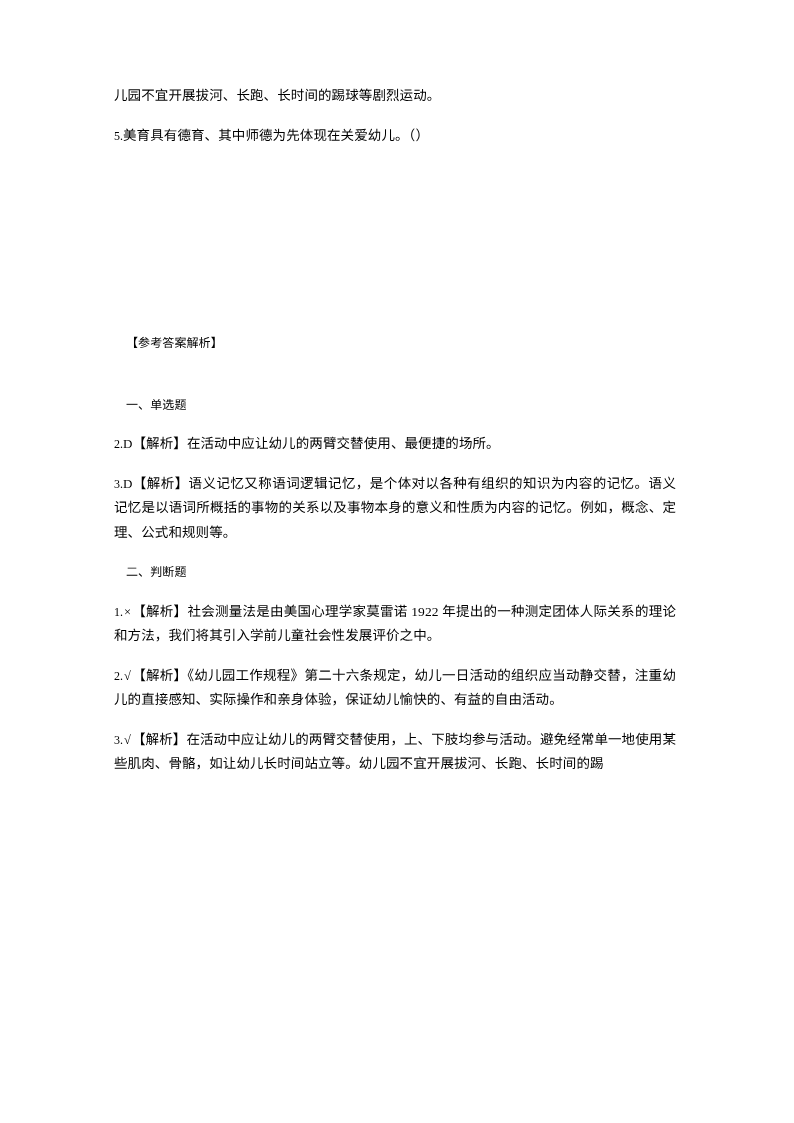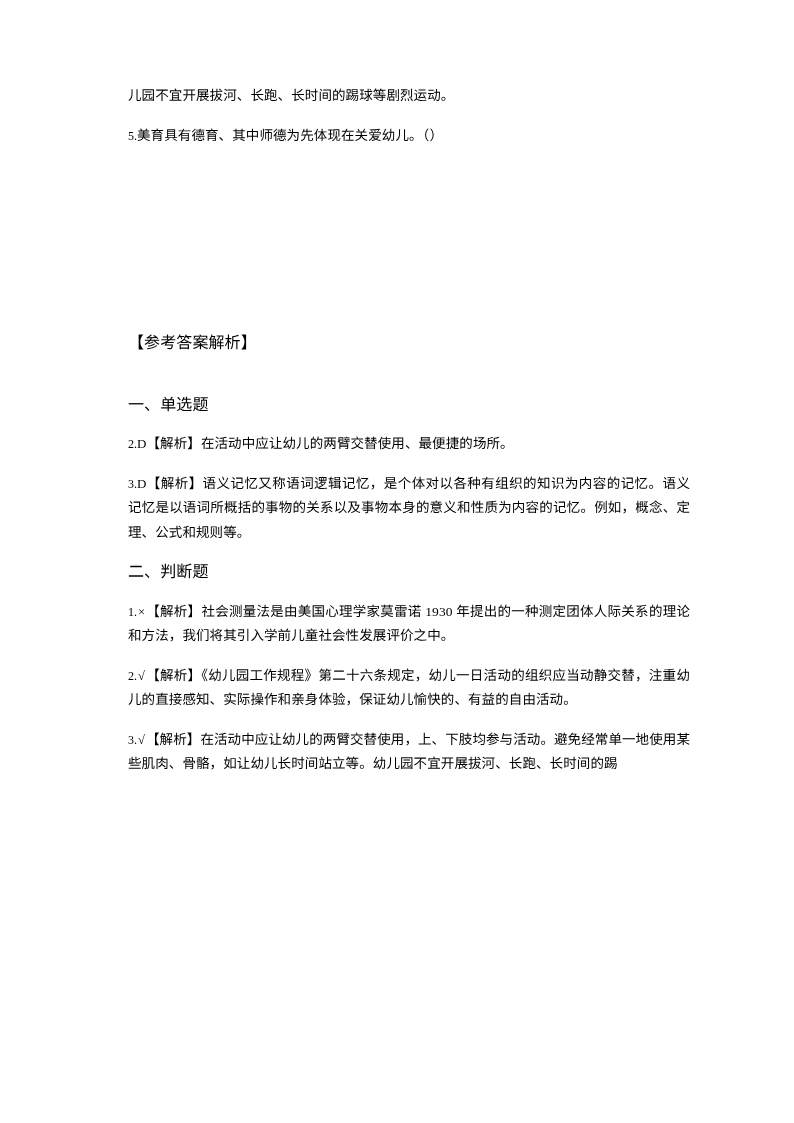--- a/index.html
+++ b/index.html
@@ -17,42 +17,42 @@
     position: relative;
     width: 794px;
     height: 1123px;
     margin: 0 auto;
     background: #ffffff;
     overflow: hidden;
     box-sizing: border-box;
   }
   .content {
     position: absolute;
-    left: 128px;
+    left: 114px;
     top: 84px;
     width: 562px;
   }
   
   .para {
     font-size: 13.5px;
     line-height: 24.5px;
     margin: 0 0 15px 0;
     text-align: justify;
     text-justify: inter-ideograph;
     word-break: break-all;
     letter-spacing: 0.1px;
   }
   .para:last-child {
     margin-bottom: 16px;
   }
   
   .heading {
-    font-size: 16px;
+    font-size: 12px;
     line-height: 24.5px;
-    margin: 0 0 15px 0;
+    margin: 0 0 15px 12px;
     letter-spacing: 0.1px;
   }
   
   .num {
     font-size: 12px;
     letter-spacing: 0;
   }
   
   .ans {
     font-size: 13px;
@@ -97,21 +97,21 @@
 
     <p class="para">
       <span class="num">3.</span><span class="ans">D</span><span>【解析】</span><span>语义记忆又称语词逻辑记忆，是个体对以各种有组织的知识为内容的记忆。语义记忆是以语词所概括的事物的关系以及事物本身的意义和性质为内容的记忆。例如，概念、定理、公式和规则等。</span>
     </p>
 
 
 
     <p class="heading">二、判断题</p>
 
     <p class="para">
-      <span class="num">1.</span><span class="mark">×</span><span>【解析】</span><span>社会测量法是由美国心理学家莫雷诺 1930 年提出的一种测定团体人际关系的理论和方法，我们将其引入学前儿童社会性发展评价之中。</span>
+      <span class="num">1.</span><span class="mark">×</span><span>【解析】</span><span>社会测量法是由美国心理学家莫雷诺 1922 年提出的一种测定团体人际关系的理论和方法，我们将其引入学前儿童社会性发展评价之中。</span>
     </p>
 
     <p class="para">
       <span class="num">2.</span><span class="mark">√</span><span>【解析】</span><span>《幼儿园工作规程》第二十六条规定，幼儿一日活动的组织应当动静交替，注重幼儿的直接感知、实际操作和亲身体验，保证幼儿愉快的、有益的自由活动。</span>
     </p>
 
     <p class="para">
       <span class="num">3.</span><span class="mark">√</span><span>【解析】</span><span>在活动中应让幼儿的两臂交替使用，上、下肢均参与活动。避免经常单一地使用某些肌肉、骨骼，如让幼儿长时间站立等。幼儿园不宜开展拔河、长跑、长时间的踢</span>
     </p>
 

